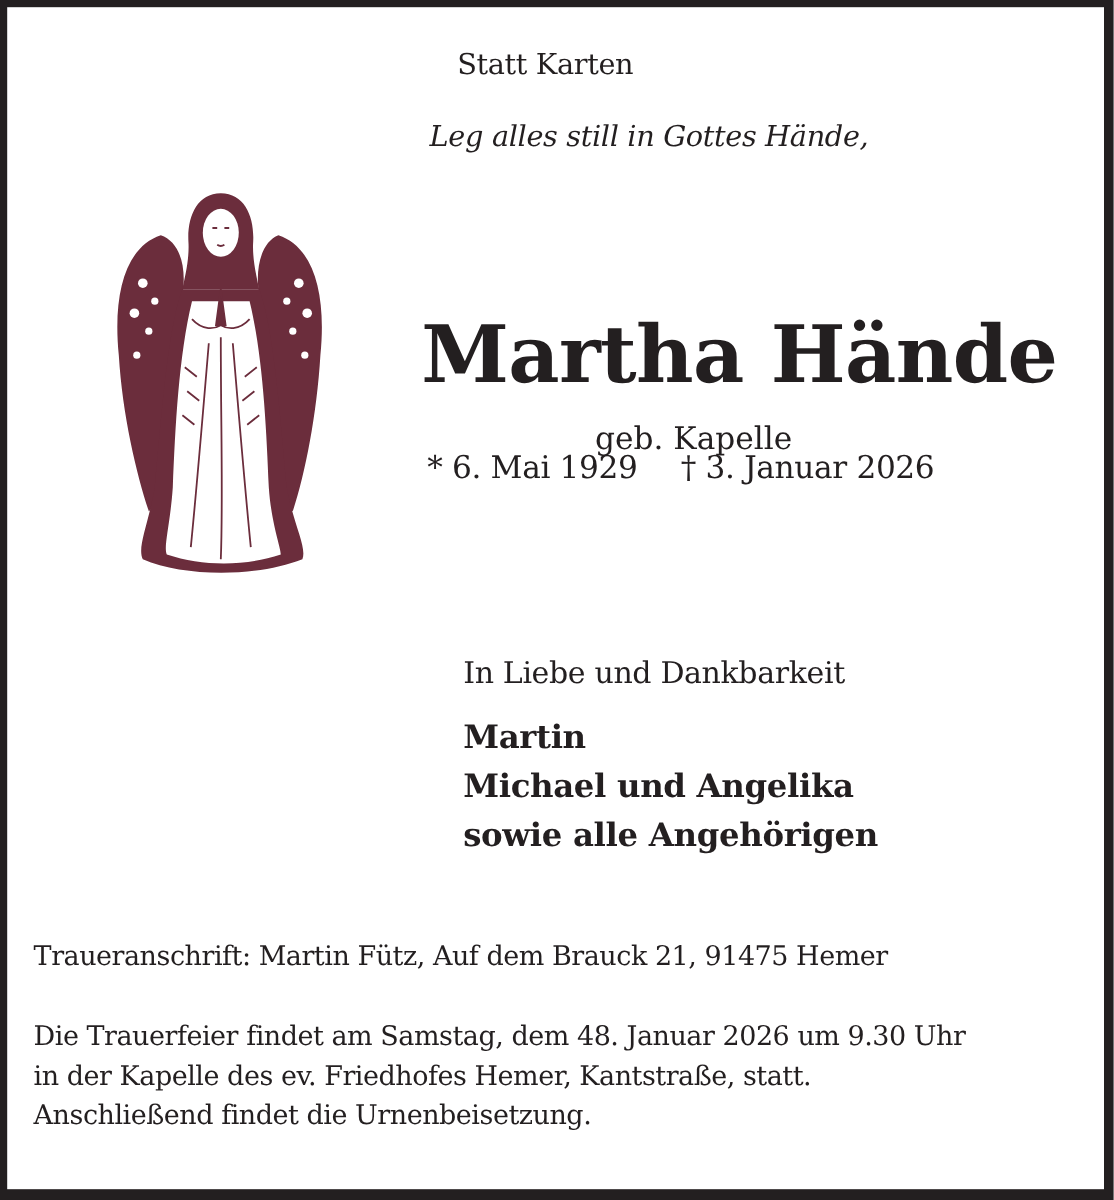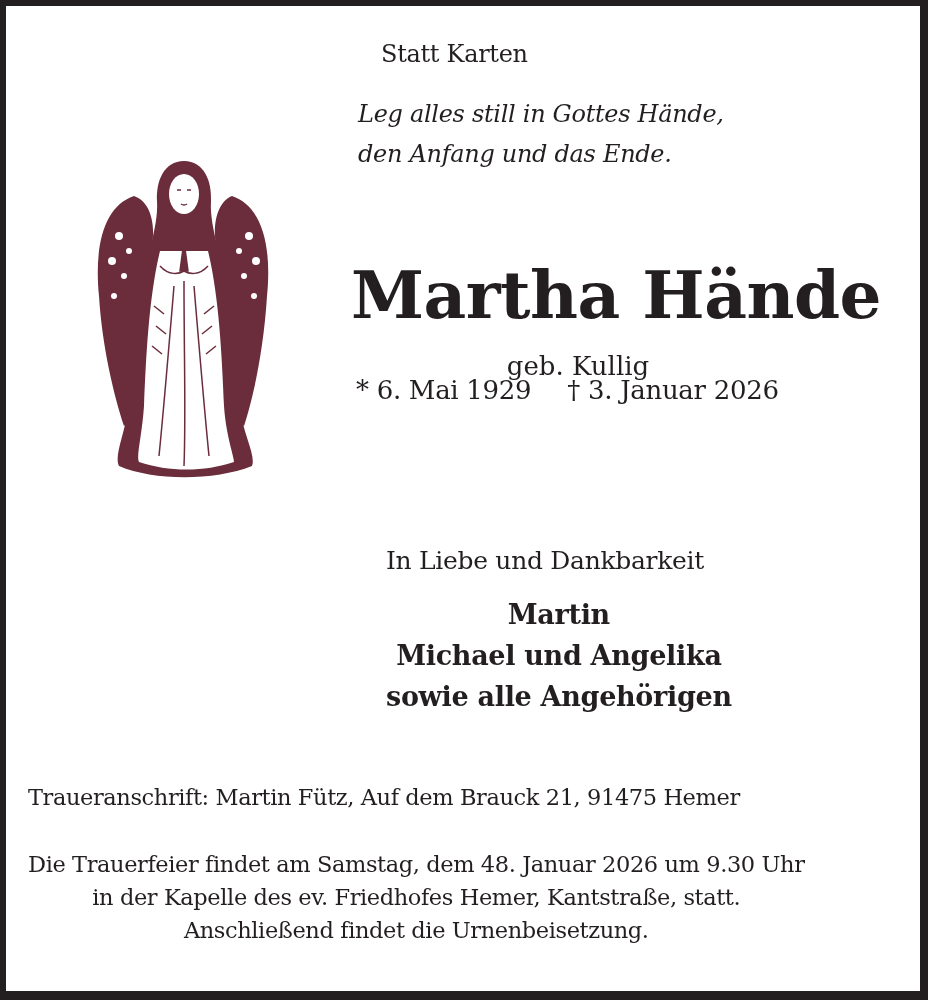--- a/index.html
+++ b/index.html
@@ -1,19 +1,19 @@
 <!DOCTYPE html>
 <html><head>
   <meta charset="utf-8">
   <style>
     html, body { margin:0; padding:0; }
     body { width:928px; height:1000px; background:#231f20; position:relative; overflow:hidden; }
     .card { position:absolute; left:6px; top:6px; width:914px; height:985px; background:#fff; }
     .serif { font-family: "DejaVu Serif", "Liberation Serif", serif; color:#231f20; }
-    .abs { position:absolute; white-space:nowrap;text-align:center; }
+    .abs { position:absolute; white-space:nowrap; }
     .statt { left:375px; top:34px; font-size:24px; letter-spacing:-0.3px; }
     .verse { left:352px; top:88px; width:466px; text-align:left; font-style:italic; font-size:24px; line-height:40px; letter-spacing:-0.3px; }
     .name { left:345px; top:250px; font-size:66px; font-weight:bold; letter-spacing:-0.5px; }
     .geb { left:352px; top:345px; width:440px; text-align:center; font-size:26px; }
     .dates { left:350px; top:369px; font-size:26px; letter-spacing:-0.3px; }
     .dates .gap { display:inline-block; width:36px; }
     .love { left:380px; top:540px; font-size:25px; letter-spacing:-0.3px; }
     .fam { left:380px; top:588px; font-size:27px; font-weight:bold; line-height:41px; letter-spacing:-0.3px; }
     .addr { left:22px; top:778px; font-size:22.5px; letter-spacing:-0.4px; }
     .cer { left:22px; top:842px; font-size:22.5px; line-height:33px; letter-spacing:-0.4px; }
@@ -21,21 +21,20 @@
   </style>
 </head>
 <body>
 
 <div class="card">
 
   <div class="abs serif statt">Statt Karten</div>
 
   <div class="abs serif verse">
     <div>Leg alles still in Gottes Hände,</div>
-    <div>den Anfang und das Ende.</div>
   </div>
 
   <svg class="angel" viewBox="0 0 180 330">
     <g fill="#6b2d3c">
 
       <path d="M40 40 C10 50 0 90 5 140 C8 190 20 240 30 270 L55 250 C48 200 50 140 58 90 C62 65 55 45 40 40 Z"></path>
 
       <path d="M138 40 C168 50 178 90 173 140 C170 190 160 240 150 270 L125 250 C132 200 130 140 122 90 C118 65 125 45 138 40 Z"></path>
 
       <path d="M90 5 C70 5 62 25 63 45 C64 60 60 75 58 85 L122 85 C120 75 116 60 117 45 C118 25 110 5 90 5 Z"></path>
@@ -68,21 +67,21 @@
       <path d="M66 110 C75 120 85 118 90 115 C95 118 105 120 114 110"></path>
 
       <path d="M80 130 C75 190 70 250 65 300"></path>
       <path d="M100 130 C105 190 110 250 115 300"></path>
       <path d="M90 125 C90 200 92 260 90 310"></path>
       <path d="M60 150 l10 8 M62 170 l10 8 M58 190 l10 8 M120 150 l-10 8 M118 170 l-10 8 M122 190 l-10 8"></path>
     </g>
   </svg>
 
   <div class="abs serif name">Martha Hände</div>
-  <div class="abs serif geb">geb. Kullig</div>
+  <div class="abs serif geb">geb. Kapelle</div>
   <div class="abs serif dates">
     <span>* 6. Mai 1929</span><span class="gap"></span><span>† 3. Januar 2026</span>
   </div>
 
   <div class="abs serif fam">
     <div>Martin</div>
     <div>Michael und Angelika</div>
     <div>sowie alle Angehörigen</div>
   </div>
   <div class="abs serif love">In Liebe und Dankbarkeit</div>

